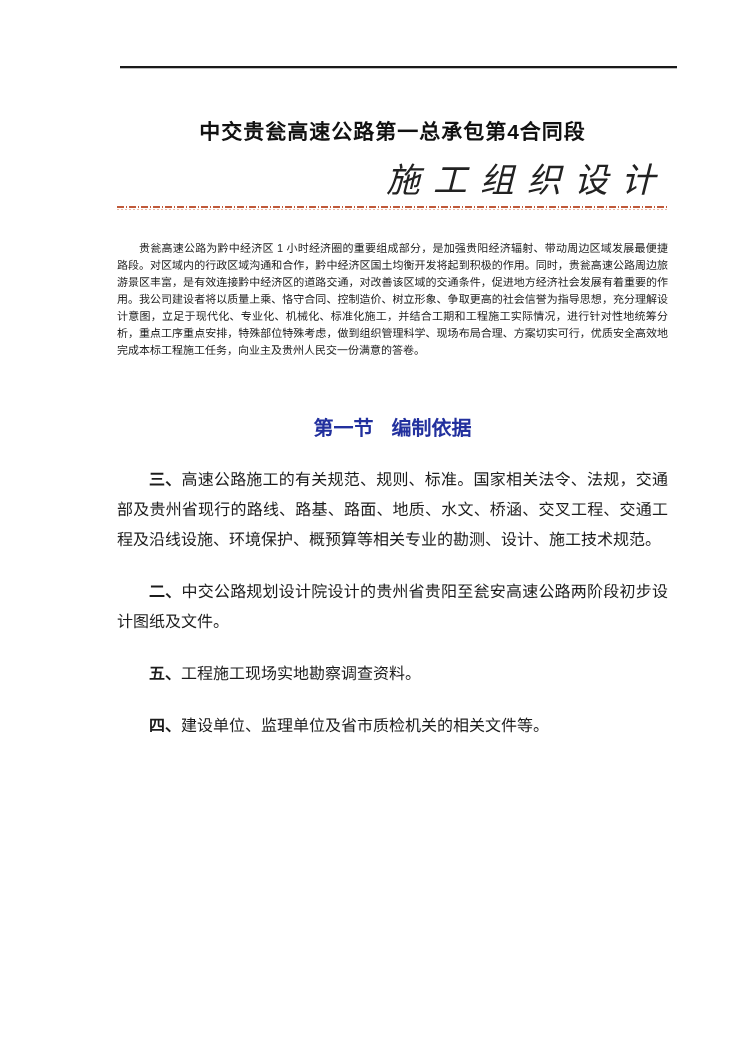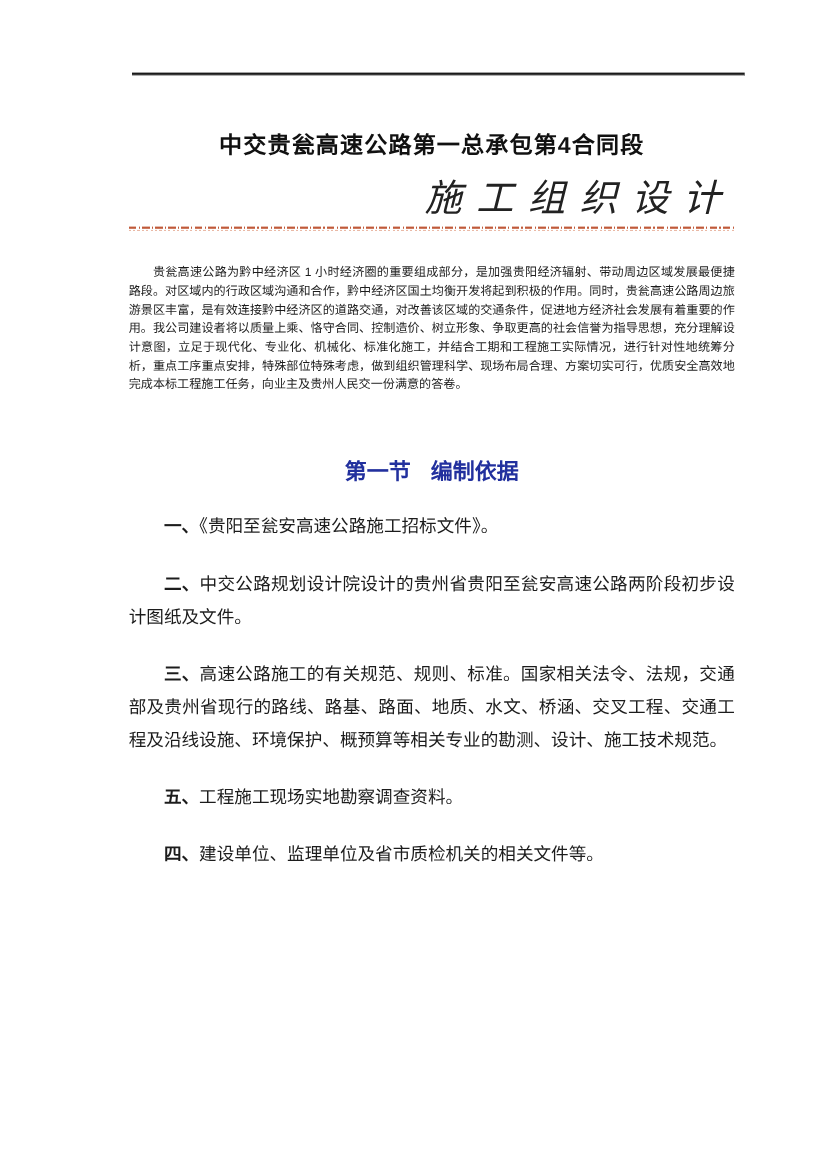--- a/index.html
+++ b/index.html
@@ -127,25 +127,24 @@
 
     <div class="dash-divider"></div>
 
 
     <p class="body-paragraph">贵瓮高速公路为黔中经济区 1 小时经济圈的重要组成部分，是加强贵阳经济辐射、带动周边区域发展最便捷路段。对区域内的行政区域沟通和合作，黔中经济区国土均衡开发将起到积极的作用。同时，贵瓮高速公路周边旅游景区丰富，是有效连接黔中经济区的道路交通，对改善该区域的交通条件，促进地方经济社会发展有着重要的作用。我公司建设者将以质量上乘、恪守合同、控制造价、树立形象、争取更高的社会信誉为指导思想，充分理解设计意图，立足于现代化、专业化、机械化、标准化施工，并结合工期和工程施工实际情况，进行针对性地统筹分析，重点工序重点安排，特殊部位特殊考虑，做到组织管理科学、现场布局合理、方案切实可行，优质安全高效地完成本标工程施工任务，向业主及贵州人民交一份满意的答卷。</p>
 
     <h3 class="section-heading"><span>第一节</span><span class="gap" style="display:inline-block;width:0.9em;"></span><span>编制依据</span></h3>
 
     <div class="ref-list">
 
-      <p class="ref-item"><span class="marker">一、</span><span>《贵阳至瓮安高速公路施工招标文件》。</span></p>
+
+      <p class="ref-item"><span class="marker">三、</span><span>高速公路施工的有关规范、规则、标准。国家相关法令、法规，交通部及贵州省现行的路线、路基、路面、地质、水文、桥涵、交叉工程、交通工程及沿线设施、环境保护、概预算等相关专业的勘测、设计、施工技术规范。</span></p>
 
       <p class="ref-item"><span class="marker">二、</span><span>中交公路规划设计院设计的贵州省贵阳至瓮安高速公路两阶段初步设计图纸及文件。</span></p>
-
-      <p class="ref-item"><span class="marker">三、</span><span>高速公路施工的有关规范、规则、标准。国家相关法令、法规，交通部及贵州省现行的路线、路基、路面、地质、水文、桥涵、交叉工程、交通工程及沿线设施、环境保护、概预算等相关专业的勘测、设计、施工技术规范。</span></p>
 
       <p class="ref-item"><span class="marker">五、</span><span>工程施工现场实地勘察调查资料。</span></p>
 
       <p class="ref-item"><span class="marker">四、</span><span>建设单位、监理单位及省市质检机关的相关文件等。</span></p>
 
     </div>
   </div>
 </div>
 
 </body></html>

